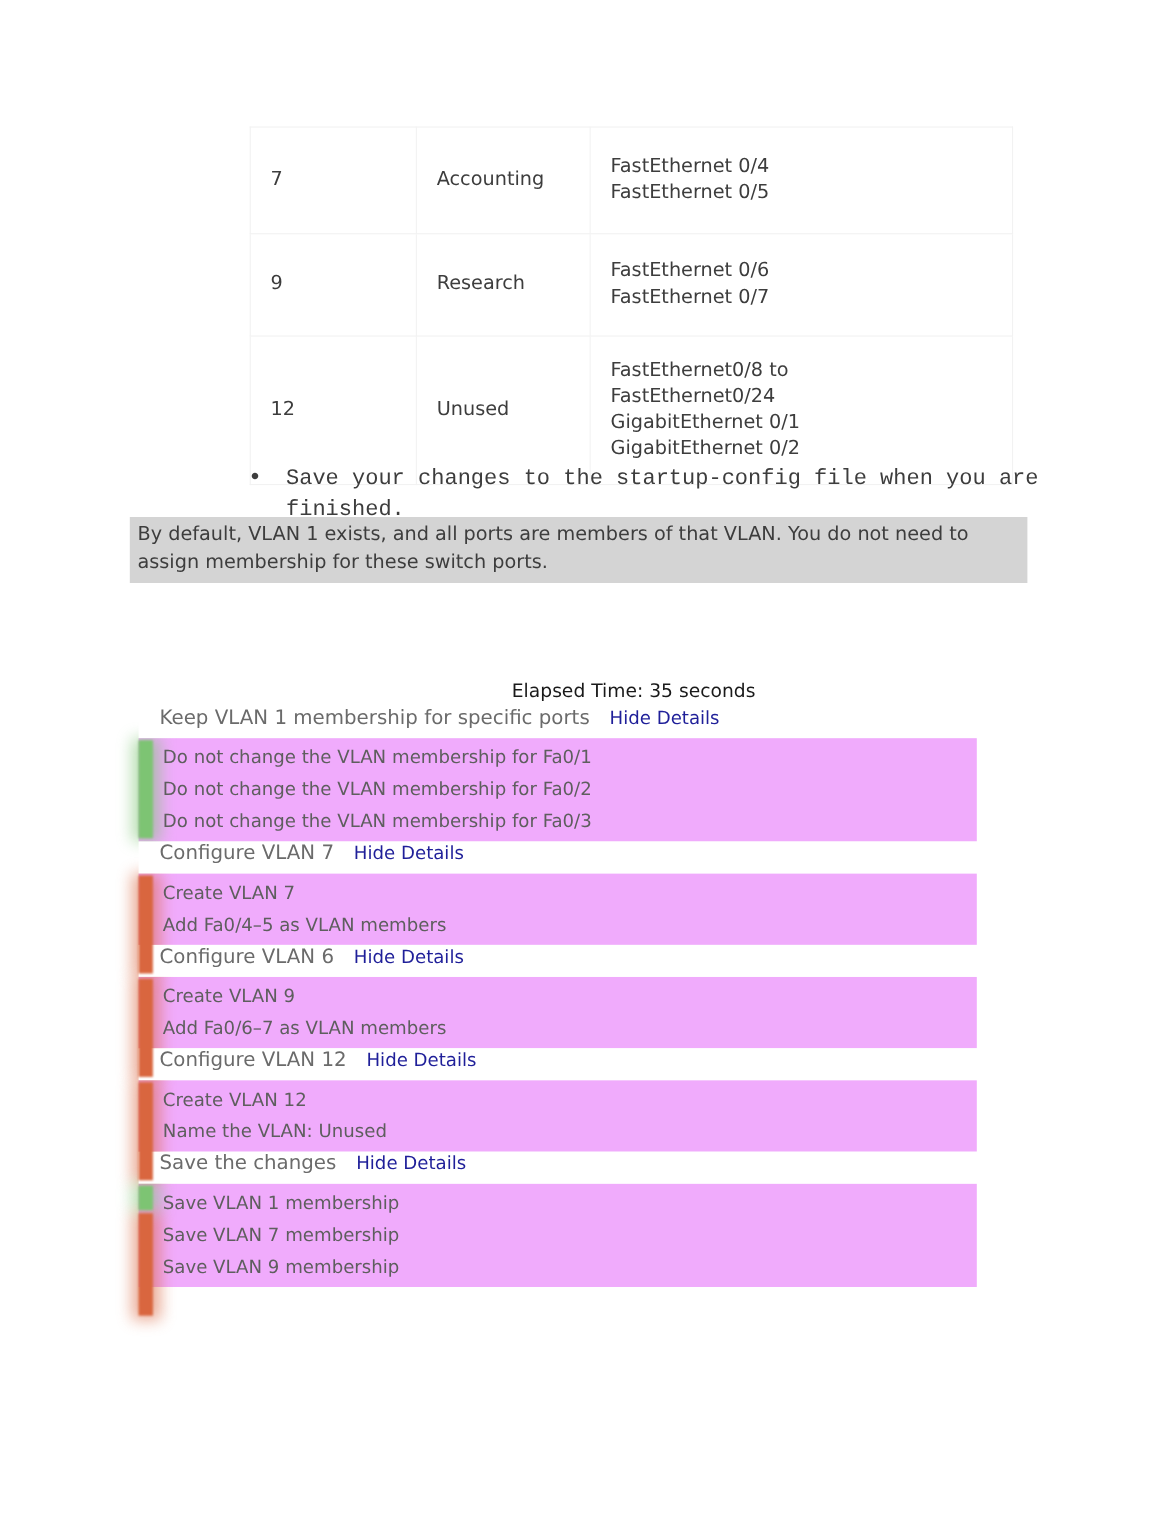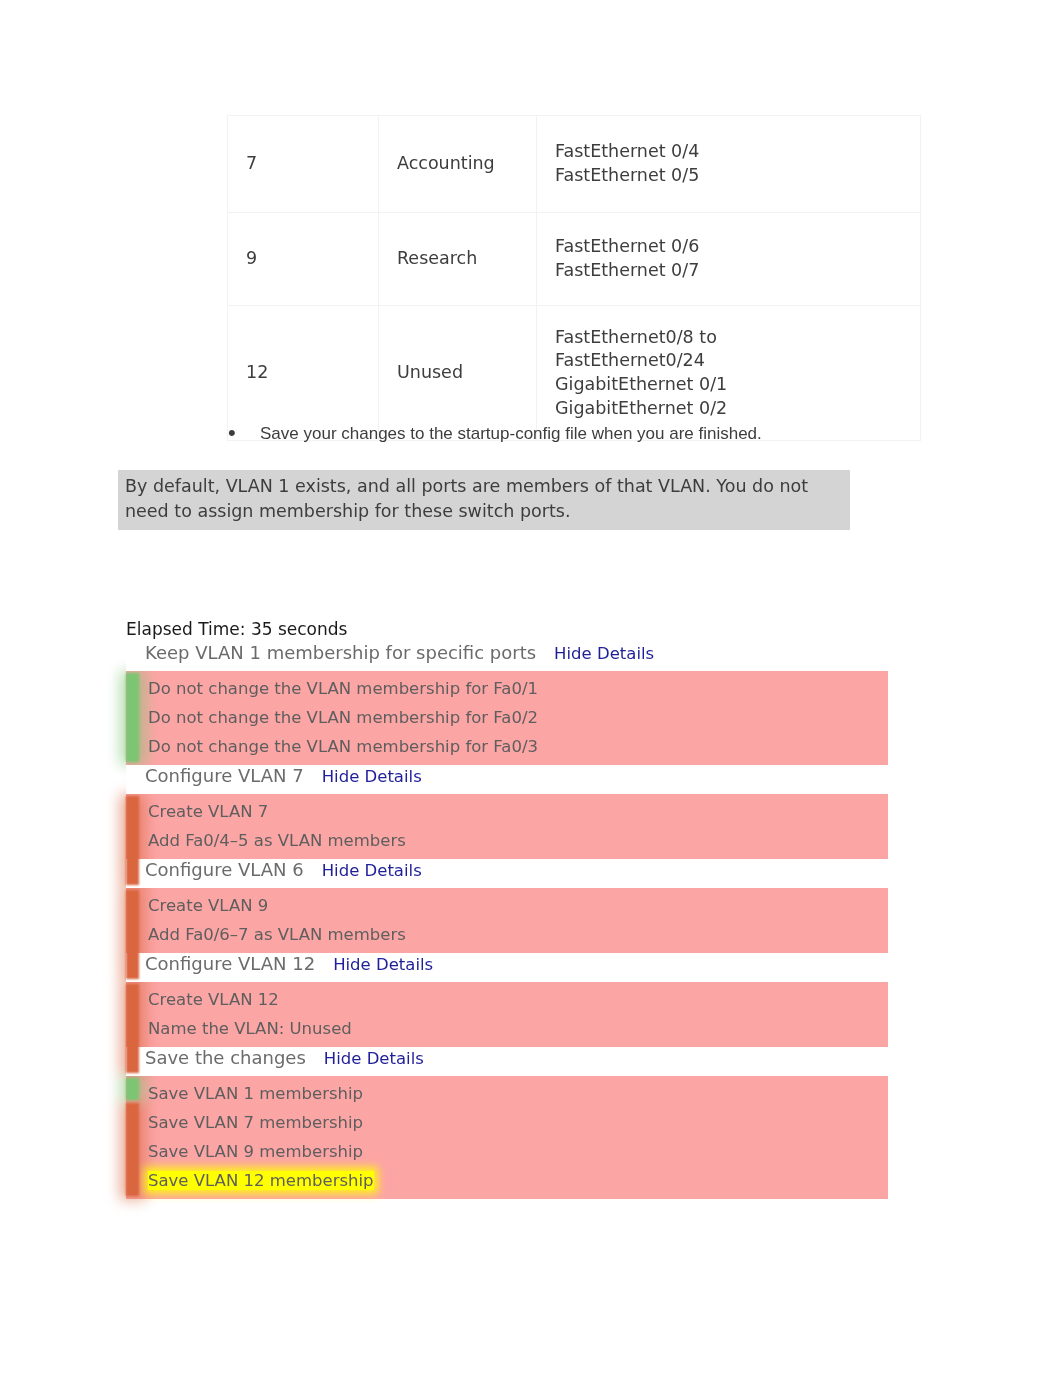--- a/index.html
+++ b/index.html
@@ -54,50 +54,51 @@
     align-items: flex-start;
   }
   .bullet-dot {
     font-size: 22px;
     line-height: 1;
     color: #3d3d3d;
     width: 32px;
     flex: 0 0 32px;
   }
   .bullet-text {
-    font-size: 17px;
+    font-size: 20px;
     color: #3d3d3d;
-    font-family: Liberation Sans, sans-serif;
+    font-family: Liberation Mono, monospace;
     line-height: 1.4;
   }
 
   
   .note-block {
     position: absolute;
     left: 118px;
     top: 470px;
-    width: 732px;
+    width: 816px;
     background: #d4d4d4;
     padding: 4px 6px 6px 7px;
     box-sizing: border-box;
   }
   .note-block p {
     margin: 0;
     font-size: 17.5px;
     line-height: 1.42;
     color: #3d3d3d;
     font-family: "DejaVu Sans", sans-serif;
   }
 
   
   .checklist {
     position: absolute;
     left: 126px;
     top: 618px;
     width: 900px;
+    text-align: center;
   }
   .elapsed-time {
     font-size: 17px;
     color: #1a1a1a;
     font-family: "DejaVu Sans", sans-serif;
     margin-bottom: 2px;
     line-height: 1.3;
   }
 
   .section { position: relative; }
@@ -120,21 +121,21 @@
   .hide-details {
     font-size: 16.5px;
     color: #1f1f99;
     font-family: "DejaVu Sans", sans-serif;
     margin-left: 18px;
     cursor: pointer;
   }
 
   .detail-block {
     position: relative;
-    background: #fca5a5;
+    background: #f0abfc;
     width: 762px;
     padding: 3px 0 4px 0;
   }
   .detail-row {
     position: relative;
     height: 29px;
     display: flex;
     align-items: center;
     padding-left: 22px;
     box-sizing: border-box;
@@ -307,19 +308,16 @@
       <div class="status-bar red" style="top:27px;height:93px;"></div>
       <div class="detail-row">
         <span class="detail-text">Save VLAN 1 membership</span>
       </div>
       <div class="detail-row">
         <span class="detail-text">Save VLAN 7 membership</span>
       </div>
       <div class="detail-row">
         <span class="detail-text">Save VLAN 9 membership</span>
       </div>
-      <div class="detail-row">
-        <span class="detail-text hl">Save VLAN 12 membership</span>
-      </div>
     </div>
   </div>
 
 </div>
 
 </body></html>

